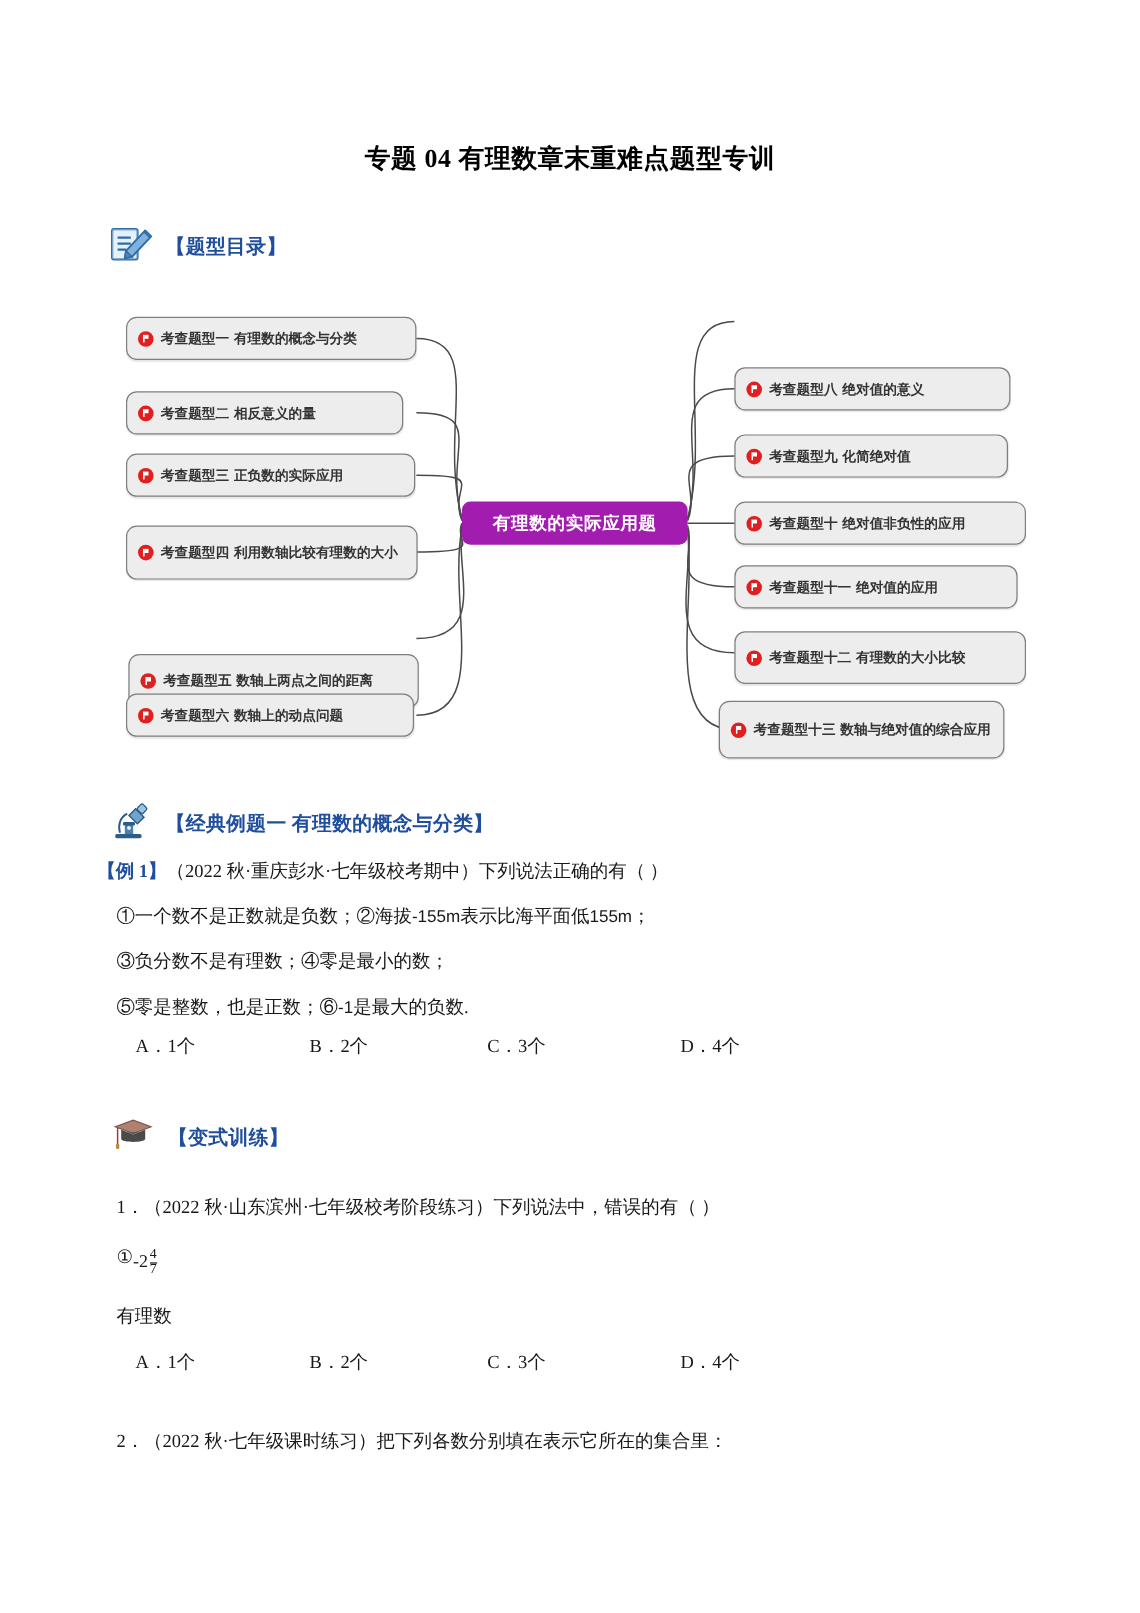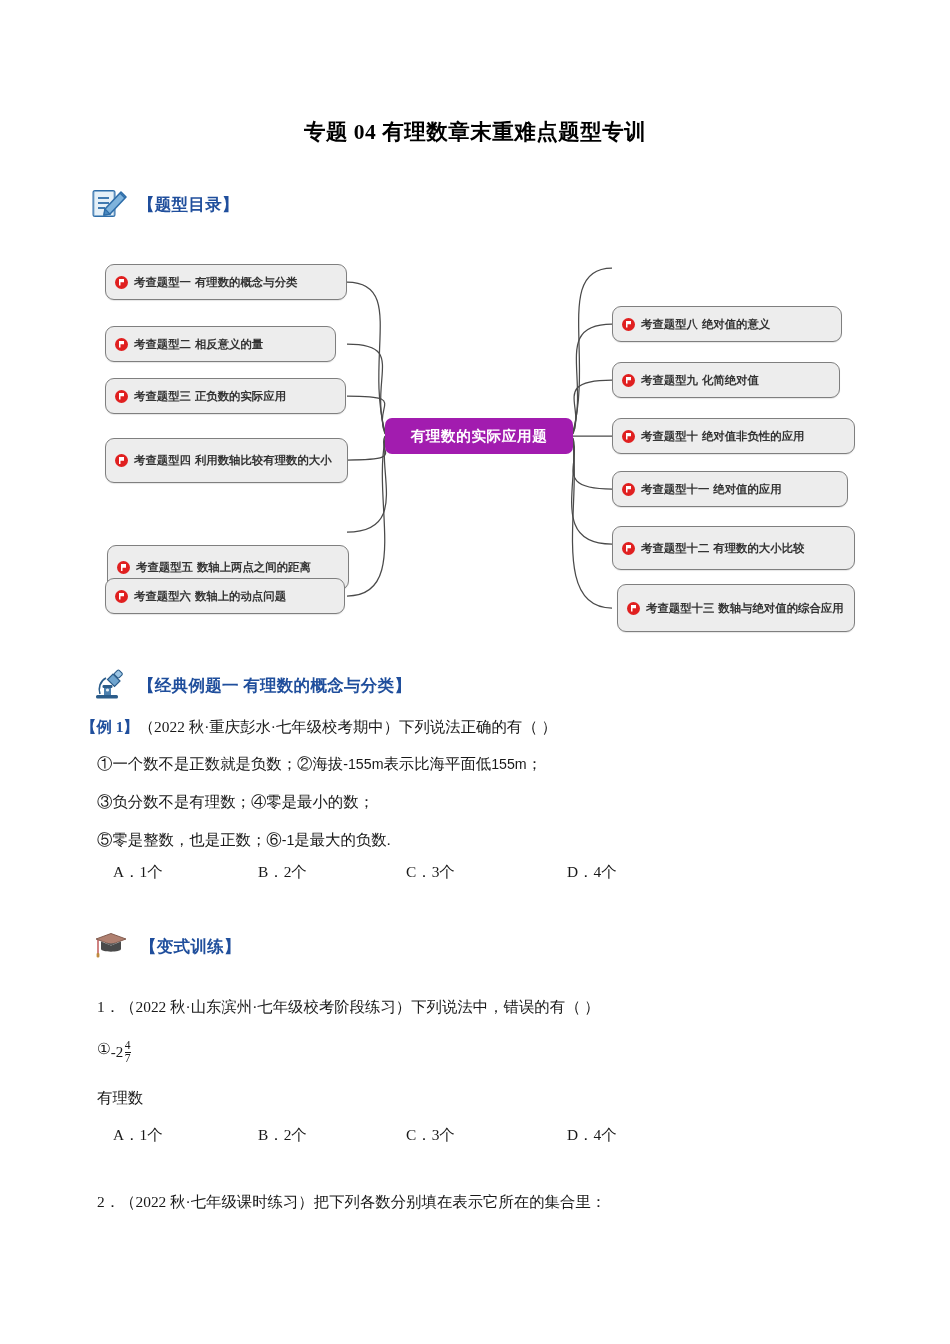--- a/index.html
+++ b/index.html
@@ -243,21 +243,21 @@
       <span class="txt">考查题型十  绝对值非负性的应用</span>
     </div>
     <div class="node" style="left:527px; top:235px; width:236px; height:36px;">
       <span class="bullet"></span>
       <span class="txt">考查题型十一  绝对值的应用</span>
     </div>
     <div class="node" style="left:527px; top:290px; width:243px; height:44px;">
       <span class="bullet"></span>
       <span class="txt">考查题型十二  有理数的大小比较</span>
     </div>
-    <div class="node" style="left:532px; top:348px; width:238px; height:48px;">
+    <div class="node" style="left:514px; top:348px; width:238px; height:48px;">
       <span class="bullet"></span>
       <span class="txt">考查题型十三  数轴与绝对值的综合应用</span>
     </div>
   </div>
 
   <div class="section-head" id="head-example">
     <span class="icon-box">
       <svg width="36" height="32" viewBox="0 0 36 32">
         <rect x="4" y="27" width="22" height="3.5" rx="1.5" fill="#2B5C8A"></rect>
         <path d="M12 27 L12 19 L19 19 L19 27 Z" fill="#4B7FAE"></path>

